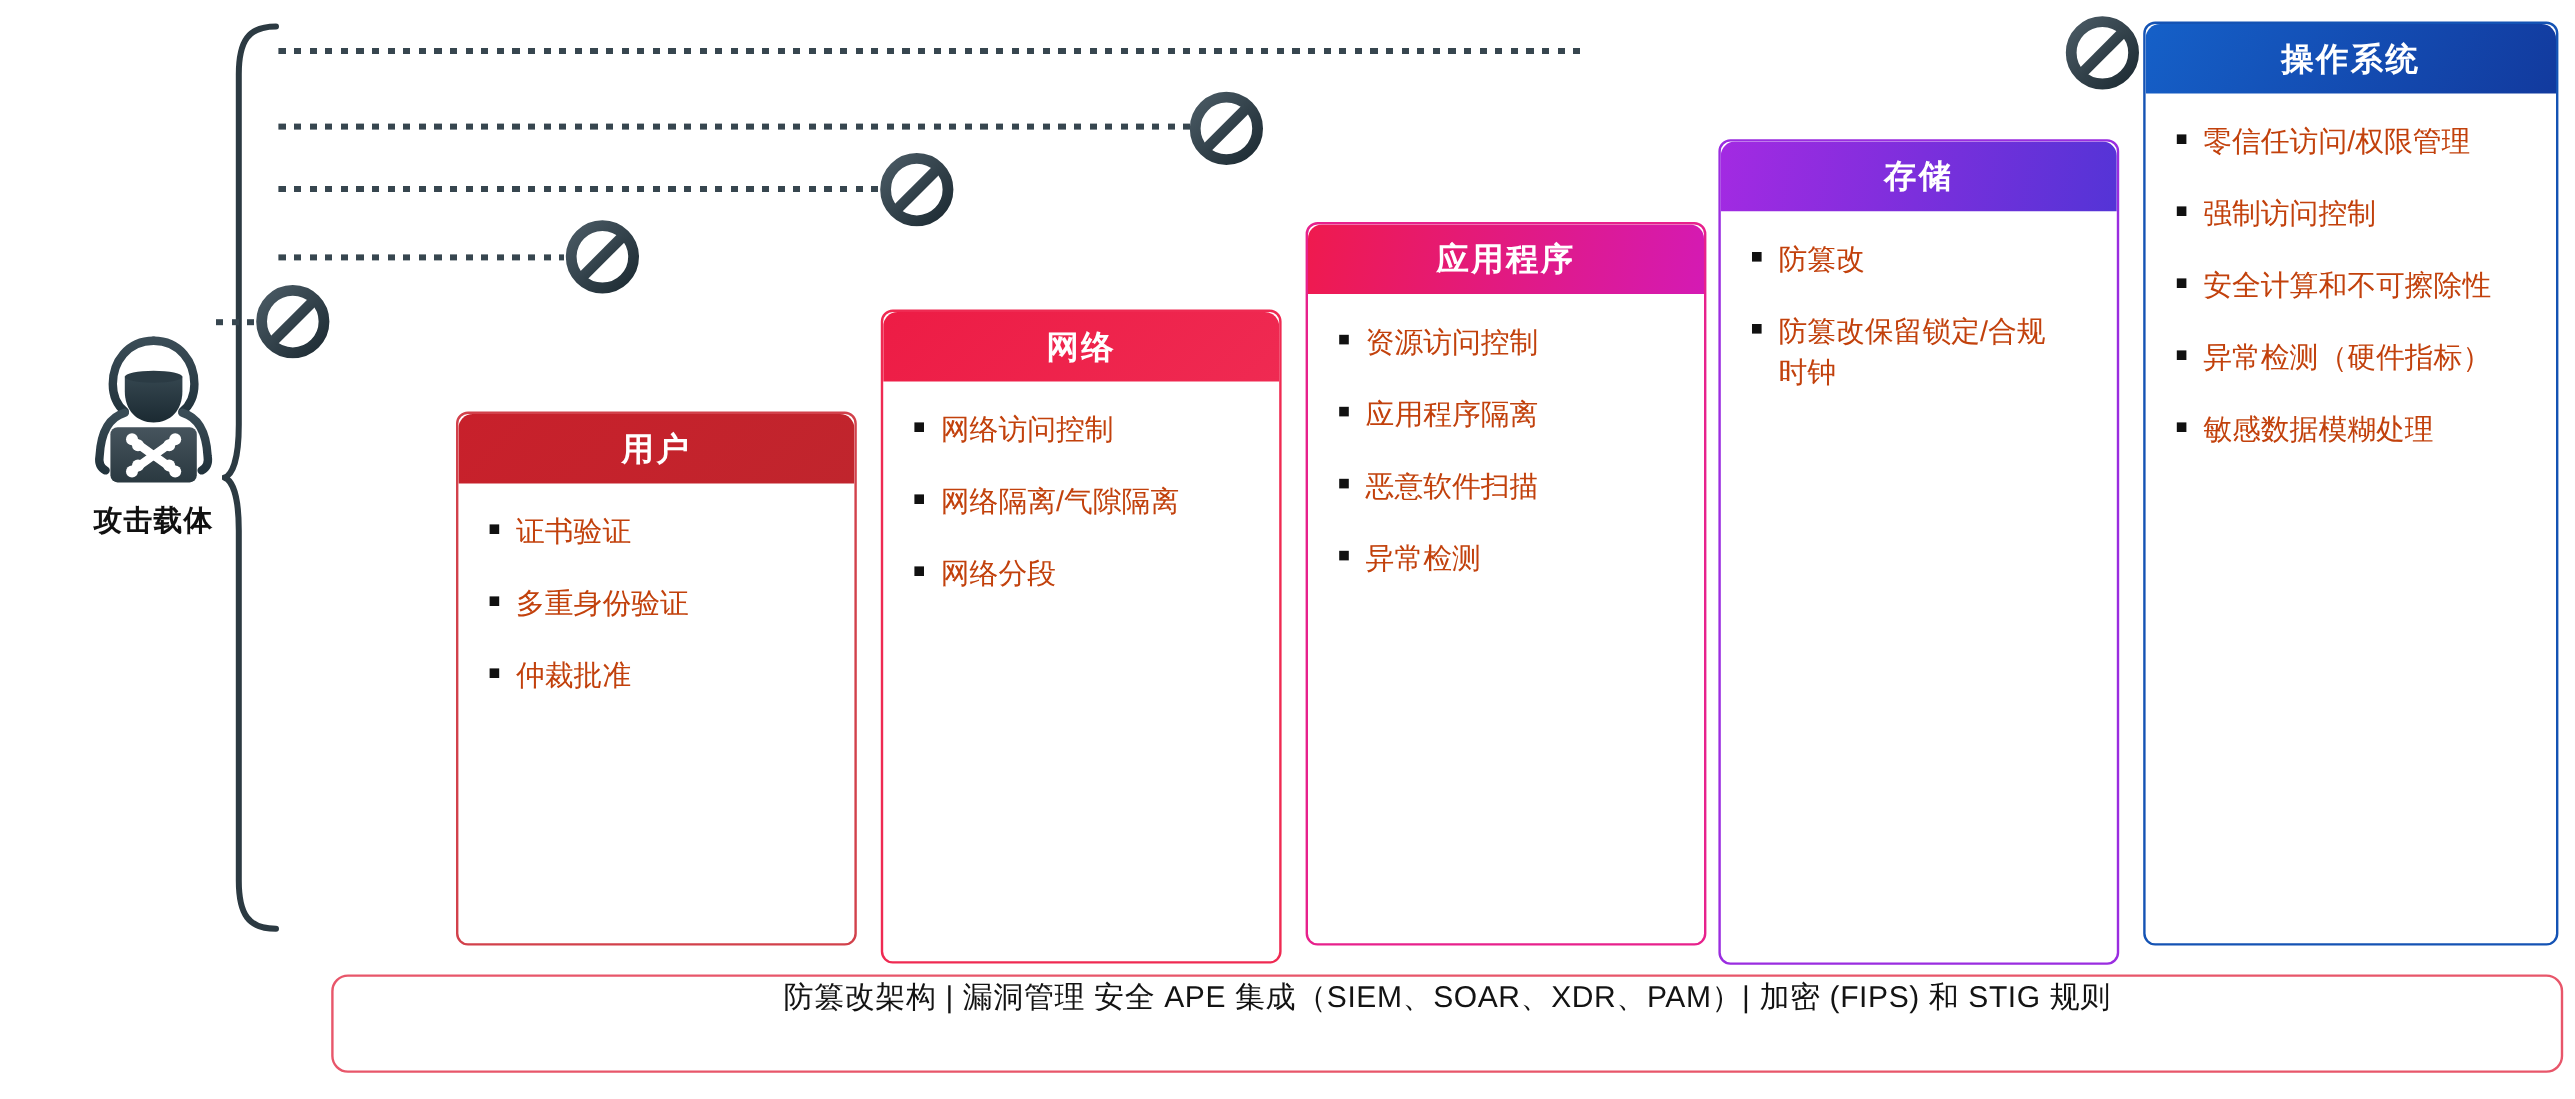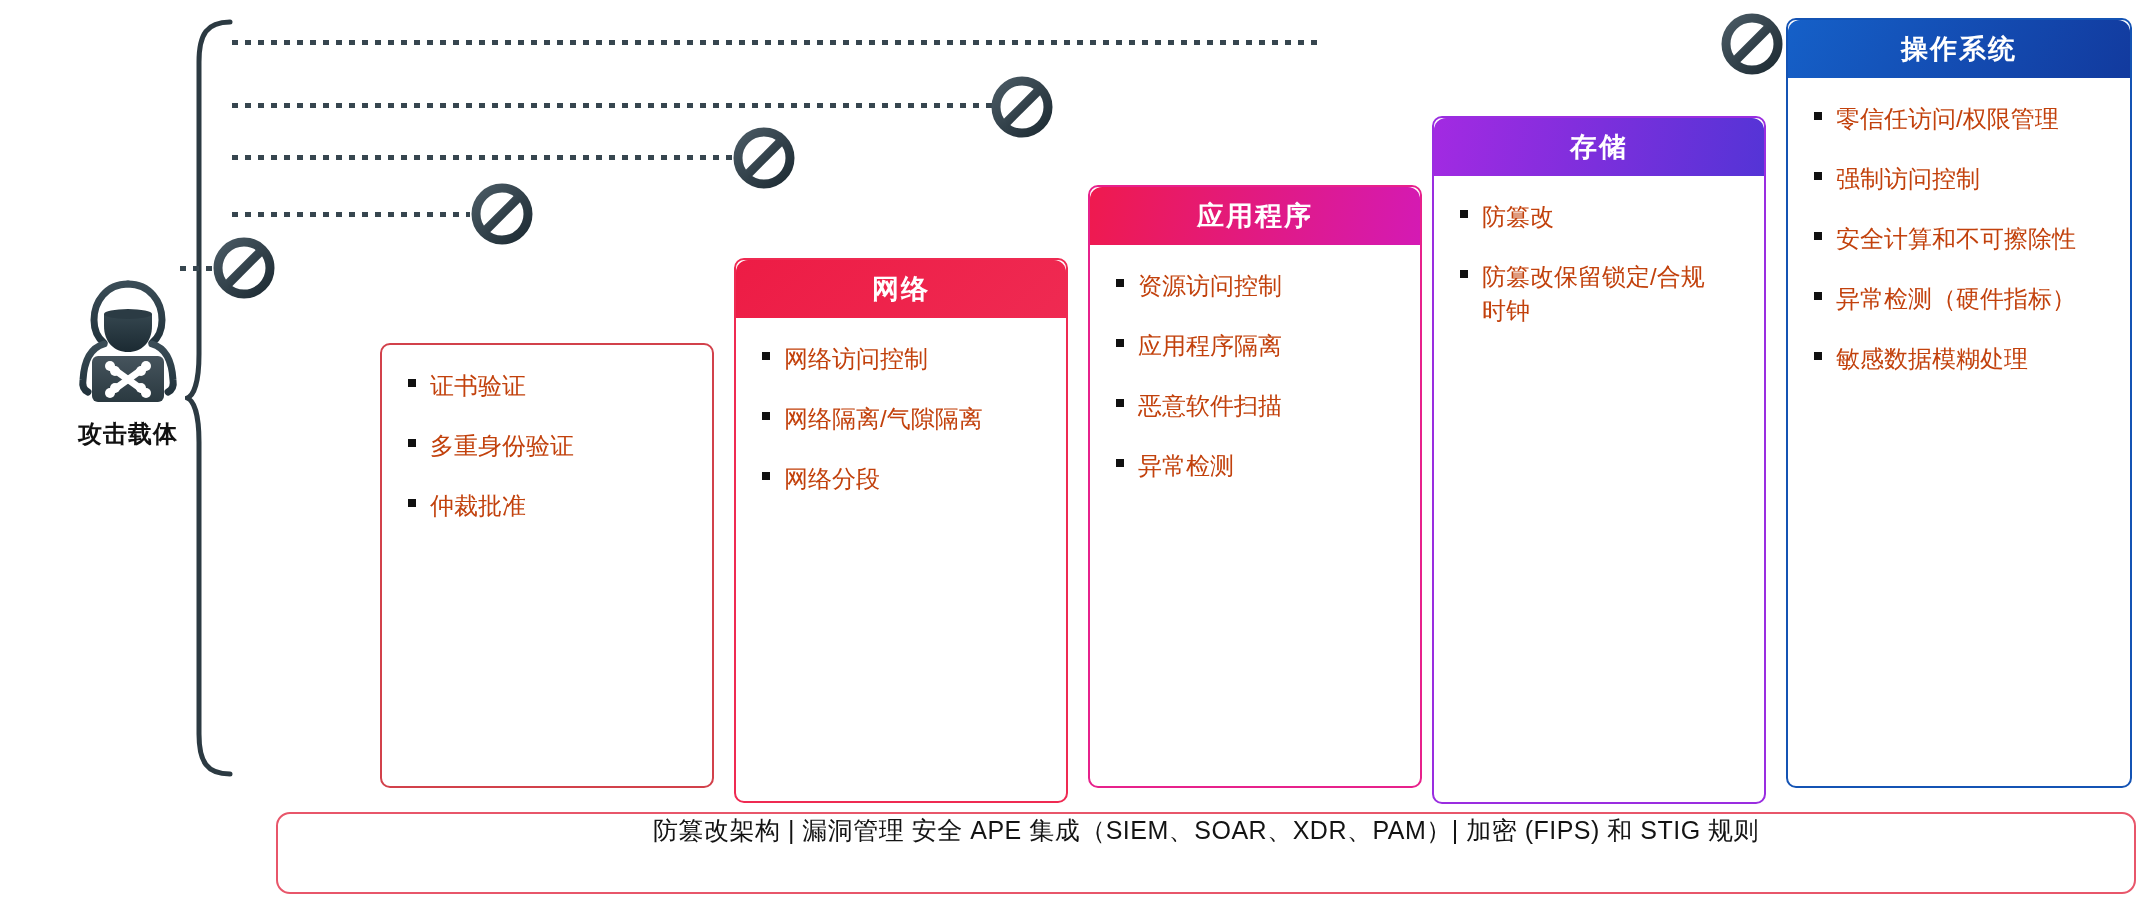--- a/index.html
+++ b/index.html
@@ -168,20 +168,21 @@
     </svg>
   </div>
   <div class="noentry" style="left:1721px;top:13px;">
     <svg viewBox="0 0 62 62" width="62" height="62">
       <circle cx="31" cy="31" r="26" fill="none" stroke="url(#ne1)" stroke-width="9"></circle>
       <line x1="14" y1="48" x2="48" y2="14" stroke="url(#ne1)" stroke-width="9"></line>
     </svg>
   </div>
 
   <div class="card" id="card-user" style="left:380px;top:343px;width:334px;height:445px;">
+    <div class="card-head" style="background:linear-gradient(135deg,#c8202b,#c0252d);">用户</div>
     <div class="card-body">
       <ul class="blist">
         <li>证书验证</li>
         <li>多重身份验证</li>
         <li>仲裁批准</li>
       </ul>
     </div>
   </div>
 
   <div class="card" id="card-network" style="left:734px;top:258px;width:334px;height:545px;">

